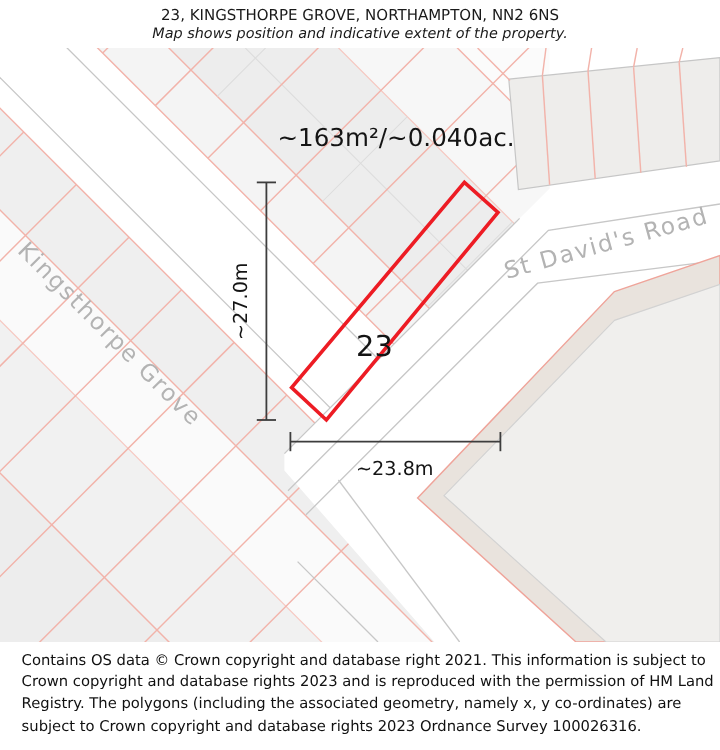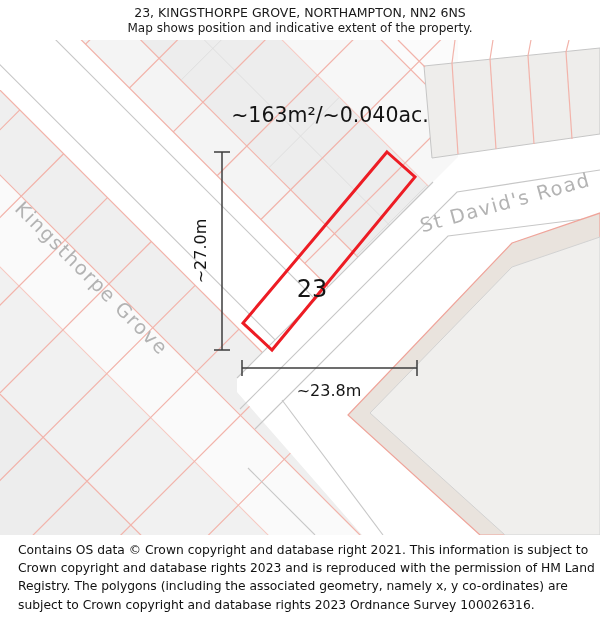--- a/index.html
+++ b/index.html
@@ -1,20 +1,20 @@
 <!DOCTYPE html>
 <html><head>
 <meta charset="utf-8">
 <style>
   html,body{margin:0;padding:0;background:#ffffff;}
   body{width:600px;height:625px;overflow:hidden;font-family:"DejaVu Sans","Liberation Sans",sans-serif;}
   .page{width:600px;height:448px;background:#a21caf;position:relative;}
   .header{height:40px;text-align:center;padding-top:5px;box-sizing:border-box;background:#ffffff;}
   .header .t1{font-size:12.5px;color:#1a1a1a;line-height:16px;}
-  .header .t2{font-size:12px;color:#1a1a1a;line-height:15px;}
+  .header .t2{font-size:12px;color:#1a1a1a;line-height:15px;font-style:italic;}
   .map-wrap{width:600px;height:495px;position:relative;}
   svg{display:block;}
   .footer{padding:6px 3px 0 4px;font-size:12.3px;line-height:1.48;color:#111111;background:#ffffff;margin-left:14px;}
   
   .pink{stroke:#f2b3aa;stroke-width:1.2;fill:none;}
   .pink-thin{stroke:#f6c8c1;stroke-width:1;fill:none;}
   .gray{stroke:#c7c7c7;stroke-width:1.1;fill:none;}
   .gray-thin{stroke:#dcdcdc;stroke-width:0.8;fill:none;}
   .dim{stroke:#3d3d3d;stroke-width:1.5;fill:none;}
   .maptext{fill:#141414;}

